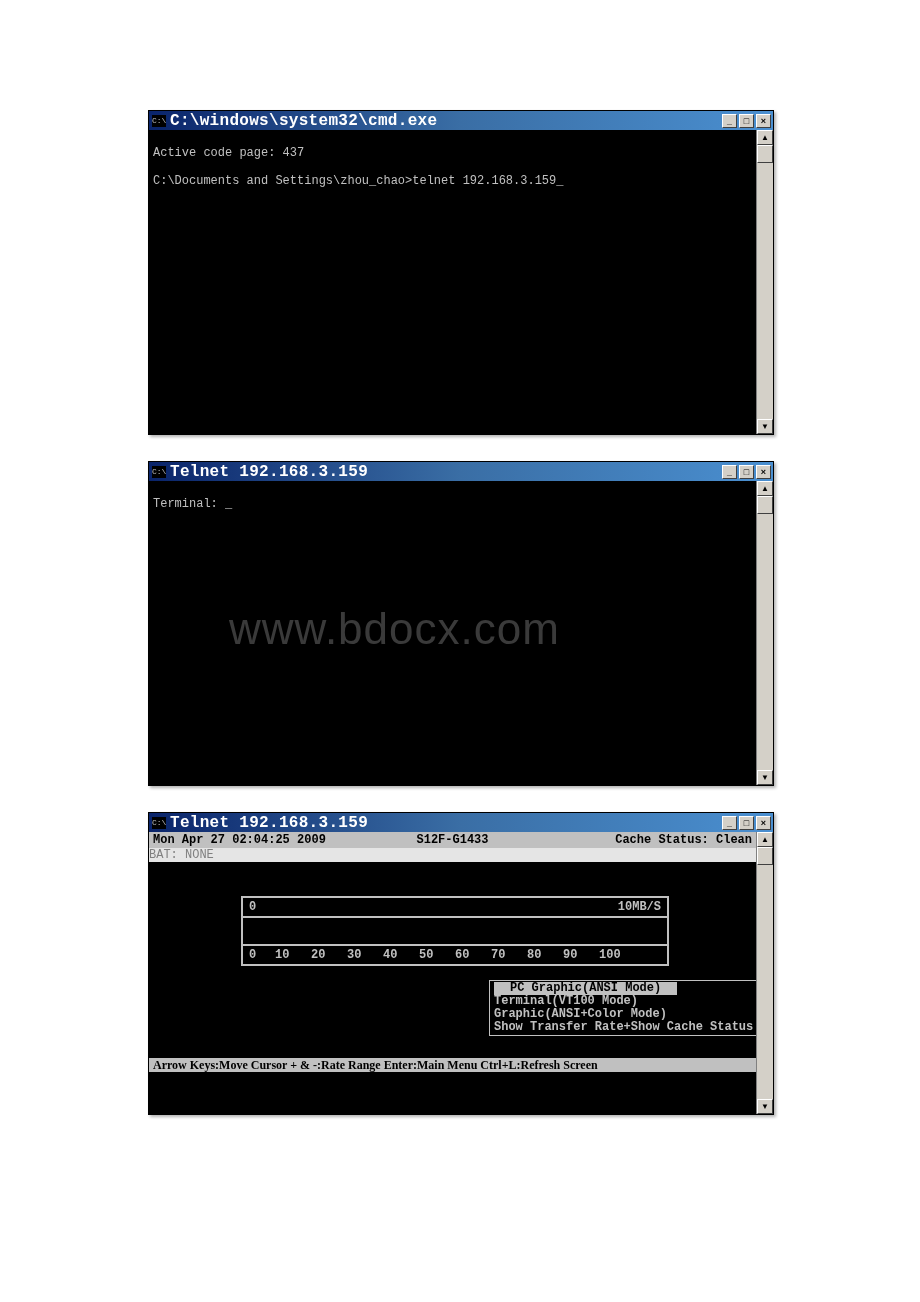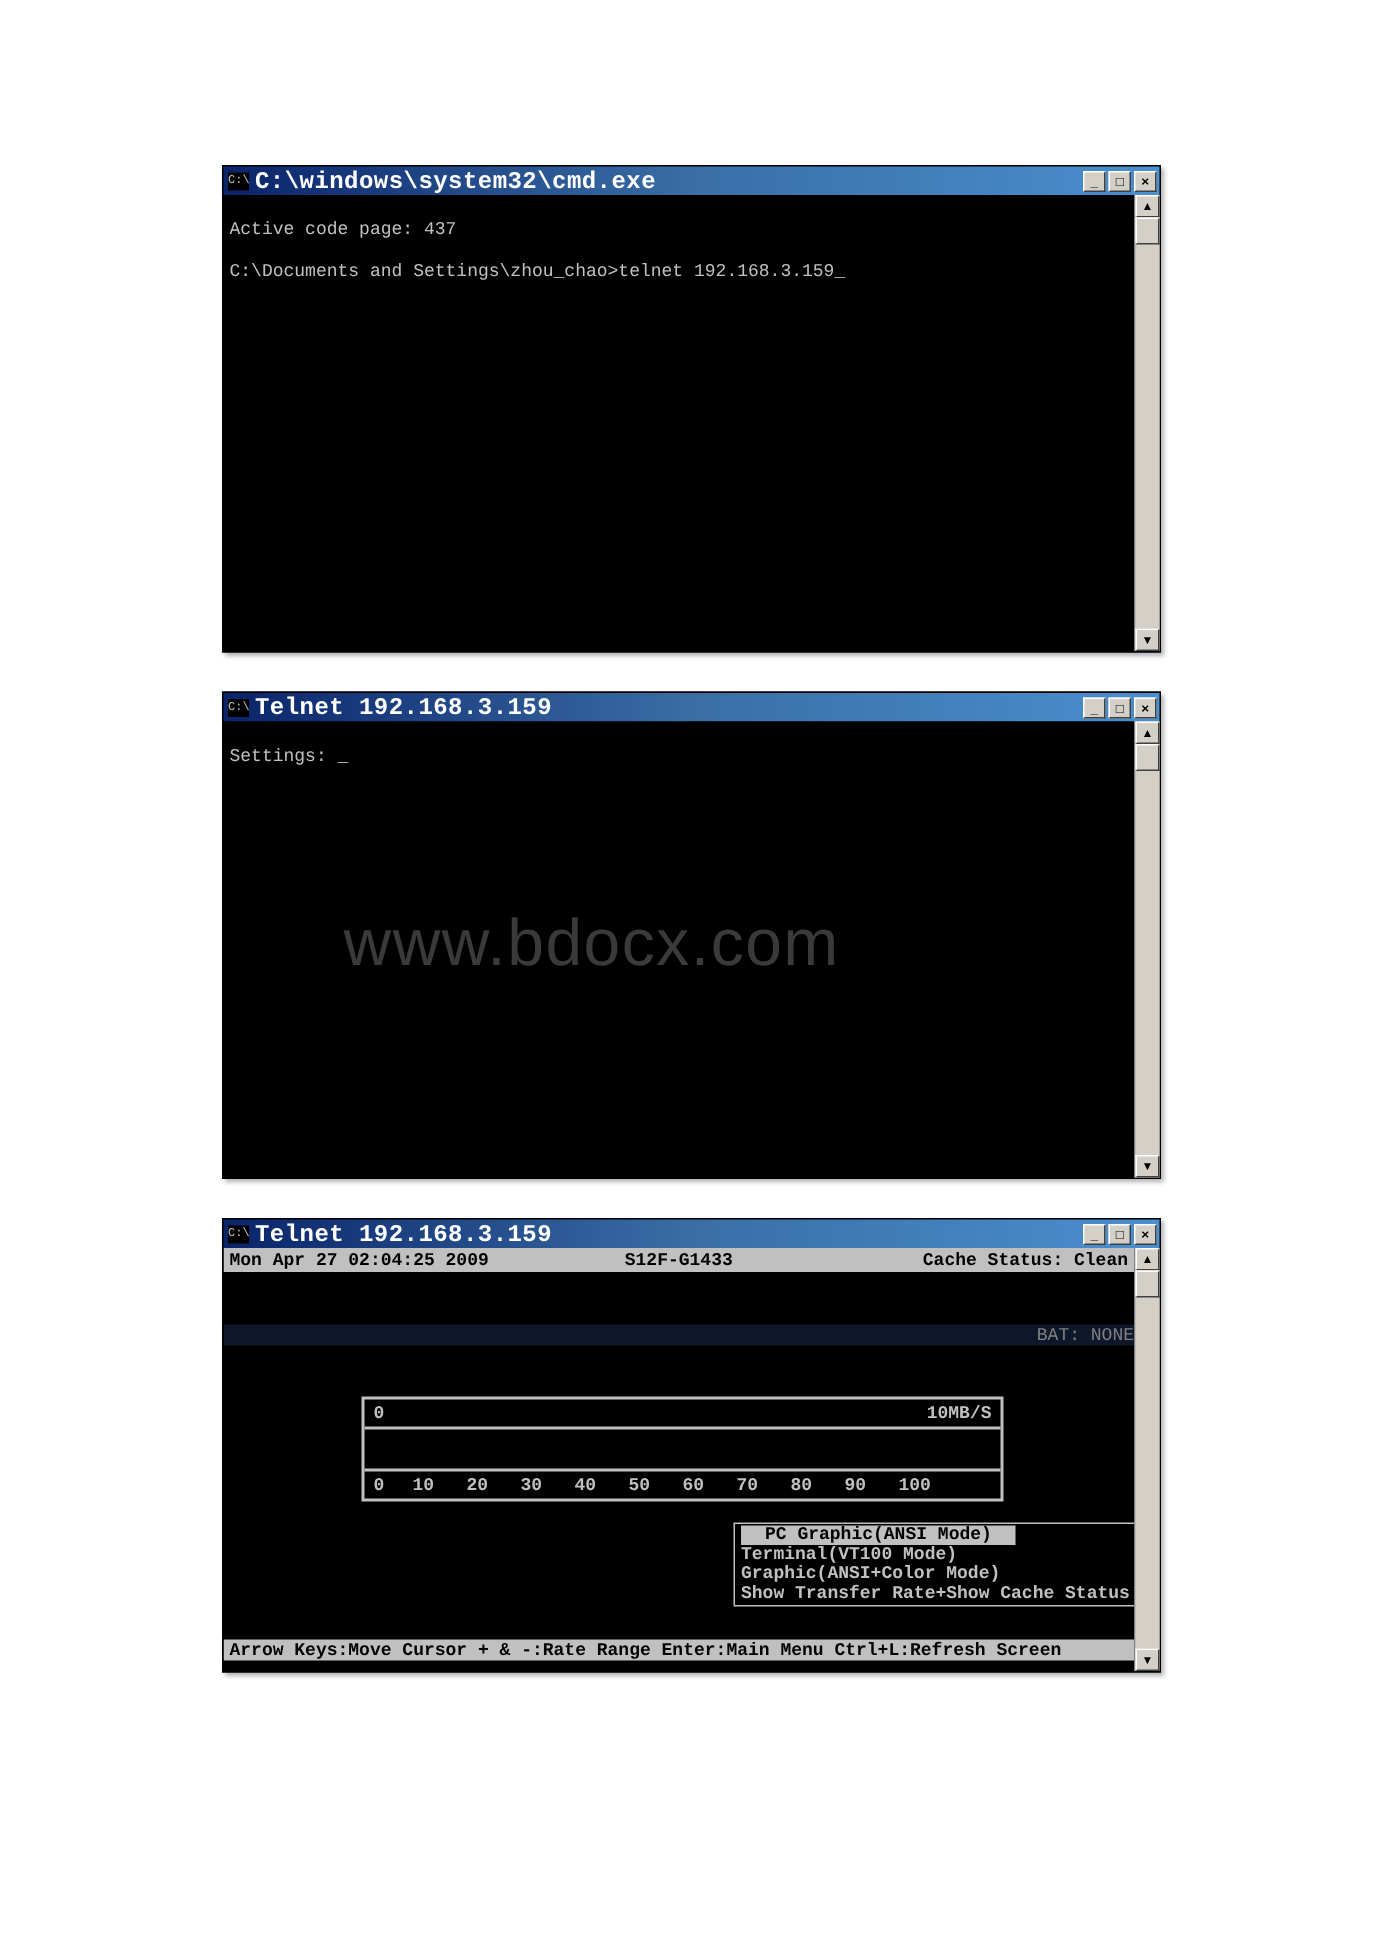--- a/index.html
+++ b/index.html
@@ -138,25 +138,24 @@
   .w3-header {
     background: #c0c0c0;
     color: #000;
     display: flex;
     padding: 1px 4px;
     height: 14px;
     font-weight: bold;
     align-items: center;
   }
   .w3-sub {
-    background: #0f172a;
+    background: #e5e5e5;
     color: #808080;
-    text-align: right;
-    height: 14px;
-    margin-top: 35px;
+    text-align: left;
+    height: 14px;
   }
   .w3-graph {
     padding: 34px 30px 10px 30px;
   }
   .graph-box {
     border: 2px solid #c0c0c0;
     margin-left: 62px;
     width: 424px;
   }
   .graph-row1 {
@@ -189,20 +188,21 @@
     font-weight: bold;
   }
   .menu-box div { font-weight: bold; line-height: 13px;}
   .w3-footer {
     background: #c0c0c0;
     color: #000;
     padding: 0 4px;
     height: 14px;
     font-weight: bold;
     margin-top: 12px;
+    font-family: Liberation Serif, serif;
   }
 </style>
 </head>
 <body>
 
 <div class="page">
 
   <div class="window w1">
     <div class="titlebar">
       <div class="sys-icon">C:\</div>
@@ -231,21 +231,21 @@
     <div class="titlebar">
       <div class="sys-icon">C:\</div>
       <div class="title">Telnet 192.168.3.159</div>
       <div class="controls">
         <div class="ctrl-btn">_</div>
         <div class="ctrl-btn">□</div>
         <div class="ctrl-btn">×</div>
       </div>
     </div>
     <div class="console-wrap">
-      <div class="console-body"><span>Settings: _</span></div>
+      <div class="console-body"><span>Terminal: _</span></div>
       <div class="scrollbar">
         <div class="scroll-btn">▲</div>
         <div class="scroll-track">
           <div class="scroll-thumb" style="top:0"></div>
         </div>
         <div class="scroll-btn">▼</div>
       </div>
     </div>
     <div class="watermark" style="left:80px; top:142px;">www.bdocx.com</div>
   </div>

